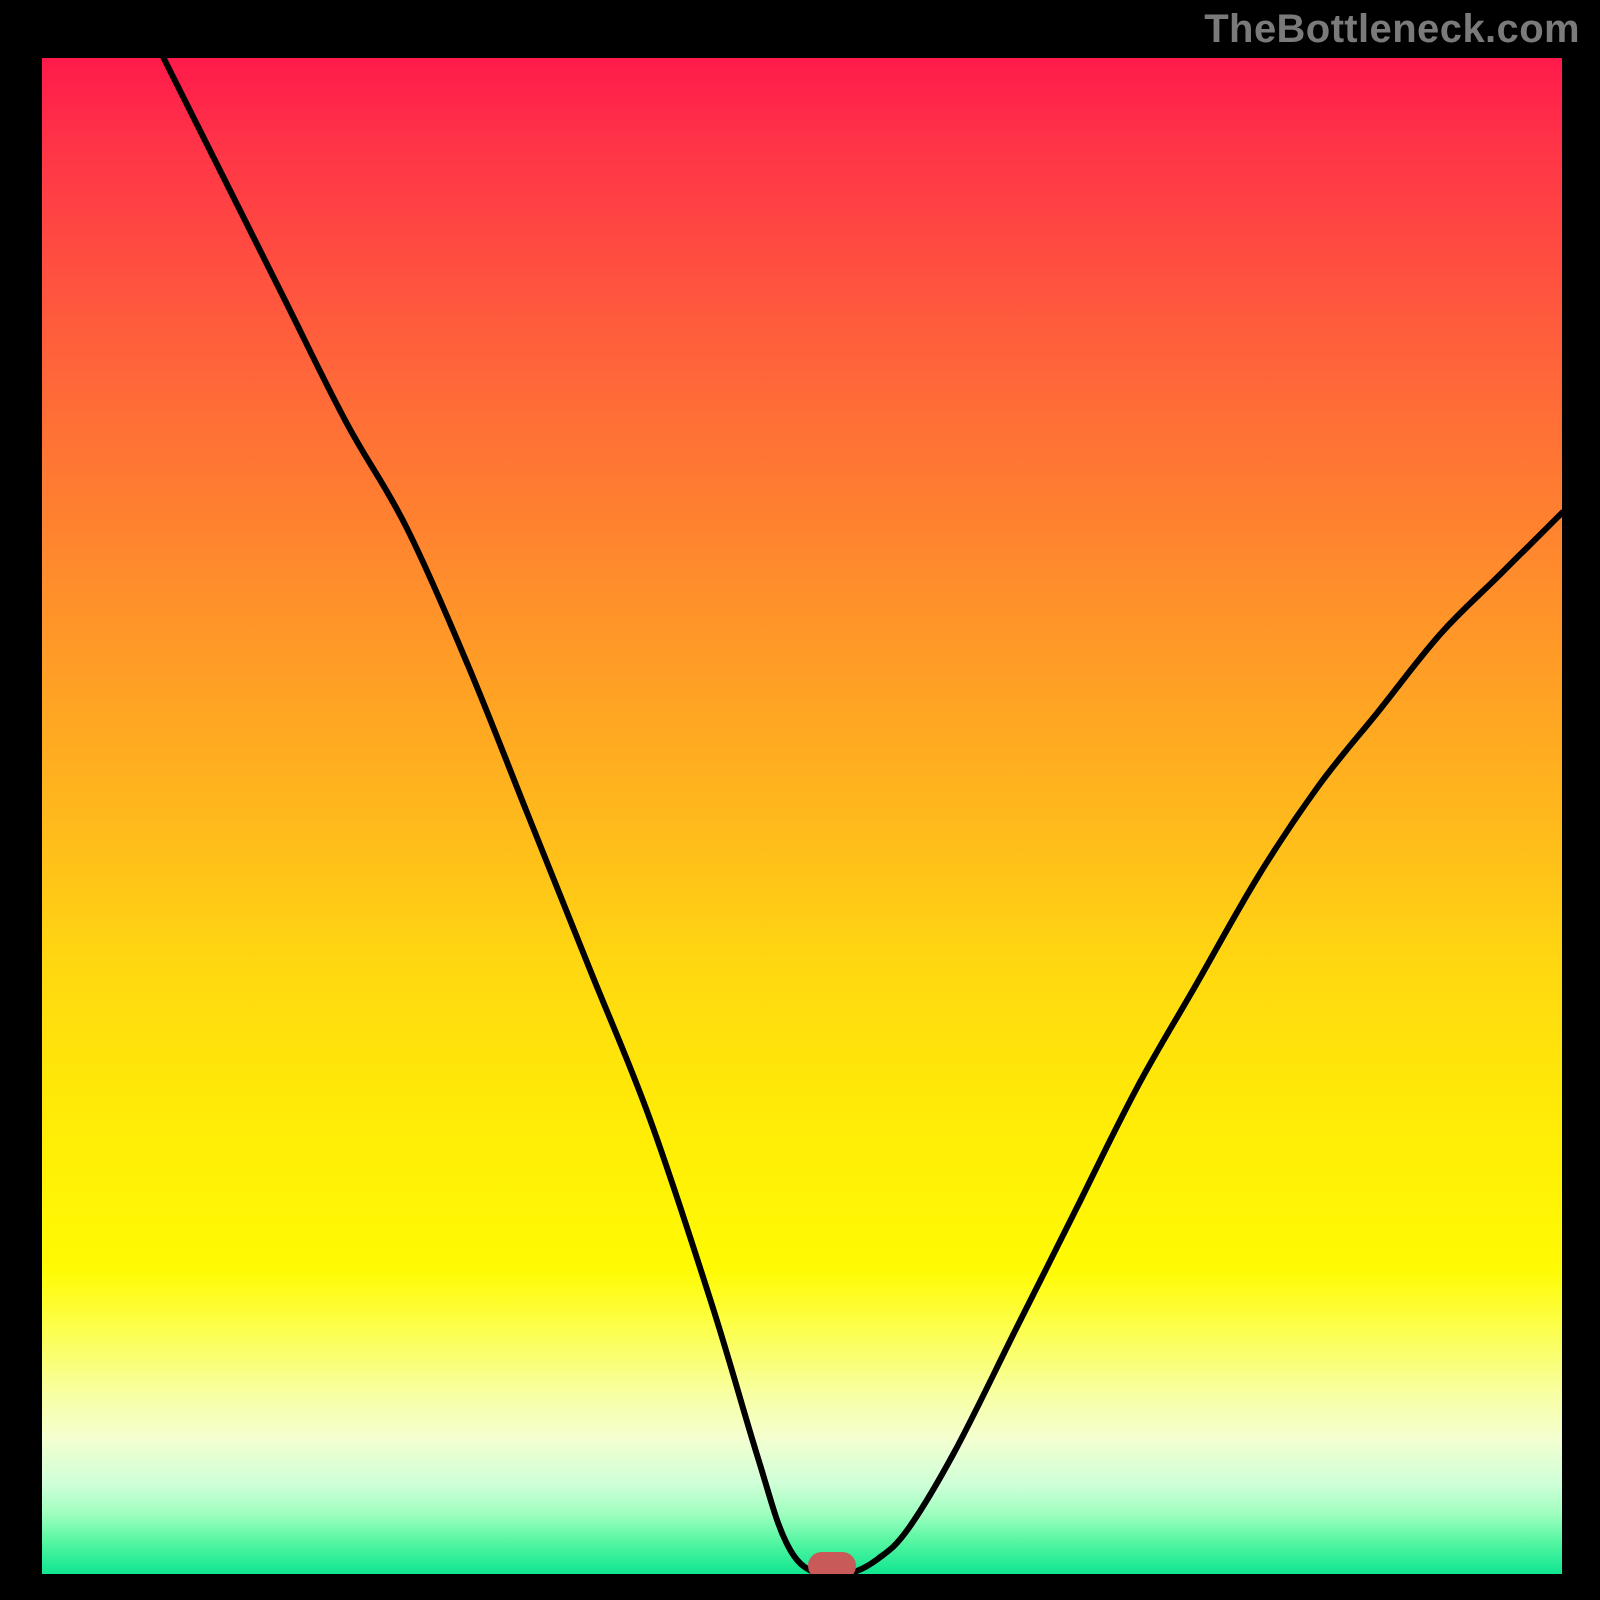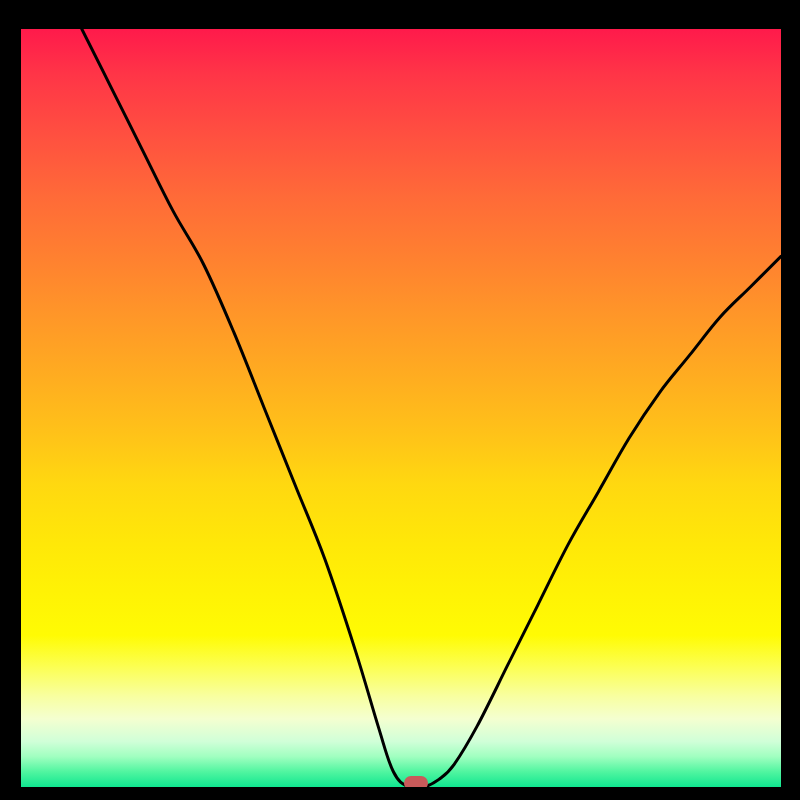--- a/index.html
+++ b/index.html
@@ -79,20 +79,21 @@
     background: #c85a5a;
     border-radius: 7px;
     z-index: 12;
     transform: translate(-50%, -50%);
   }
 </style>
 </head>
 <body>
 
 <div class="chart-frame">
+  <div class="watermark">TheBottleneck.com</div>
 
   <div class="plot-area">
     <div class="gradient-bg"></div>
 
     <svg class="curve-svg" viewBox="0 0 760 758" preserveAspectRatio="none">
       <path id="curve-path" fill="none" stroke="#000" stroke-width="3" stroke-linejoin="round" stroke-linecap="round" d="M 60.8 0.0 C 66.3 10.9, 80.3 38.8, 91.2 60.6 C 102.1 82.5, 110.7 99.4, 121.6 121.3 C 132.5 143.1, 141.1 161.5, 152.0 181.9 C 162.9 202.4, 171.5 213.1, 182.4 235.0 C 193.3 256.8, 201.9 277.3, 212.8 303.2 C 223.7 329.1, 232.3 351.7, 243.2 379.0 C 254.1 406.3, 262.7 427.5, 273.6 454.8 C 284.5 482.1, 293.1 500.6, 304.0 530.6 C 314.9 560.6, 324.8 591.5, 334.4 621.6 C 344.0 651.6, 350.4 675.5, 357.2 697.4 C 364.0 719.2, 366.9 731.9, 372.4 742.8 C 377.9 753.8, 382.1 755.3, 387.6 758.0 C 393.1 760.7, 397.3 759.4, 402.8 758.0 C 408.3 756.6, 412.5 754.5, 418.0 750.4 C 423.5 746.3, 426.4 744.8, 433.2 735.3 C 440.0 725.7, 446.4 715.1, 456.0 697.4 C 465.6 679.6, 475.5 658.6, 486.4 636.7 C 497.3 614.9, 505.9 597.9, 516.8 576.1 C 527.7 554.2, 536.3 535.9, 547.2 515.4 C 558.1 495.0, 566.7 481.5, 577.6 462.4 C 588.5 443.3, 597.1 427.1, 608.0 409.3 C 618.9 391.6, 627.5 378.8, 638.4 363.8 C 649.3 348.8, 657.9 339.6, 668.8 325.9 C 679.7 312.3, 688.3 300.3, 699.2 288.0 C 710.1 275.8, 718.7 268.6, 729.6 257.7 C 740.5 246.8, 754.5 232.9, 760.0 227.4"></path>
     </svg>
 
     <div id="marker" class="marker" style="left: 395.2px; top: 754px;"></div>
   </div>

